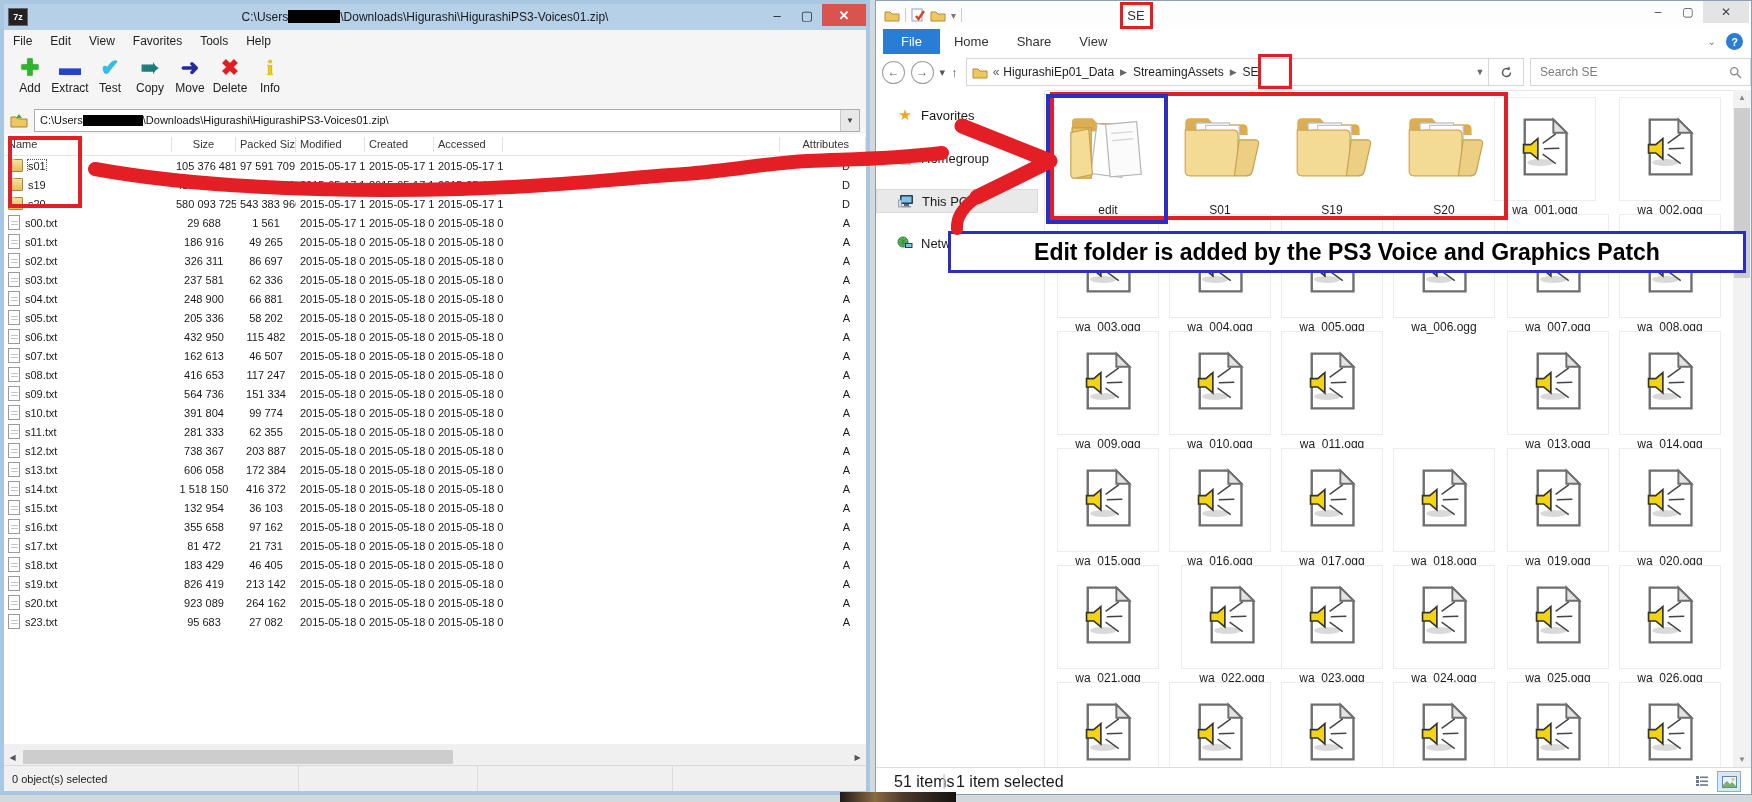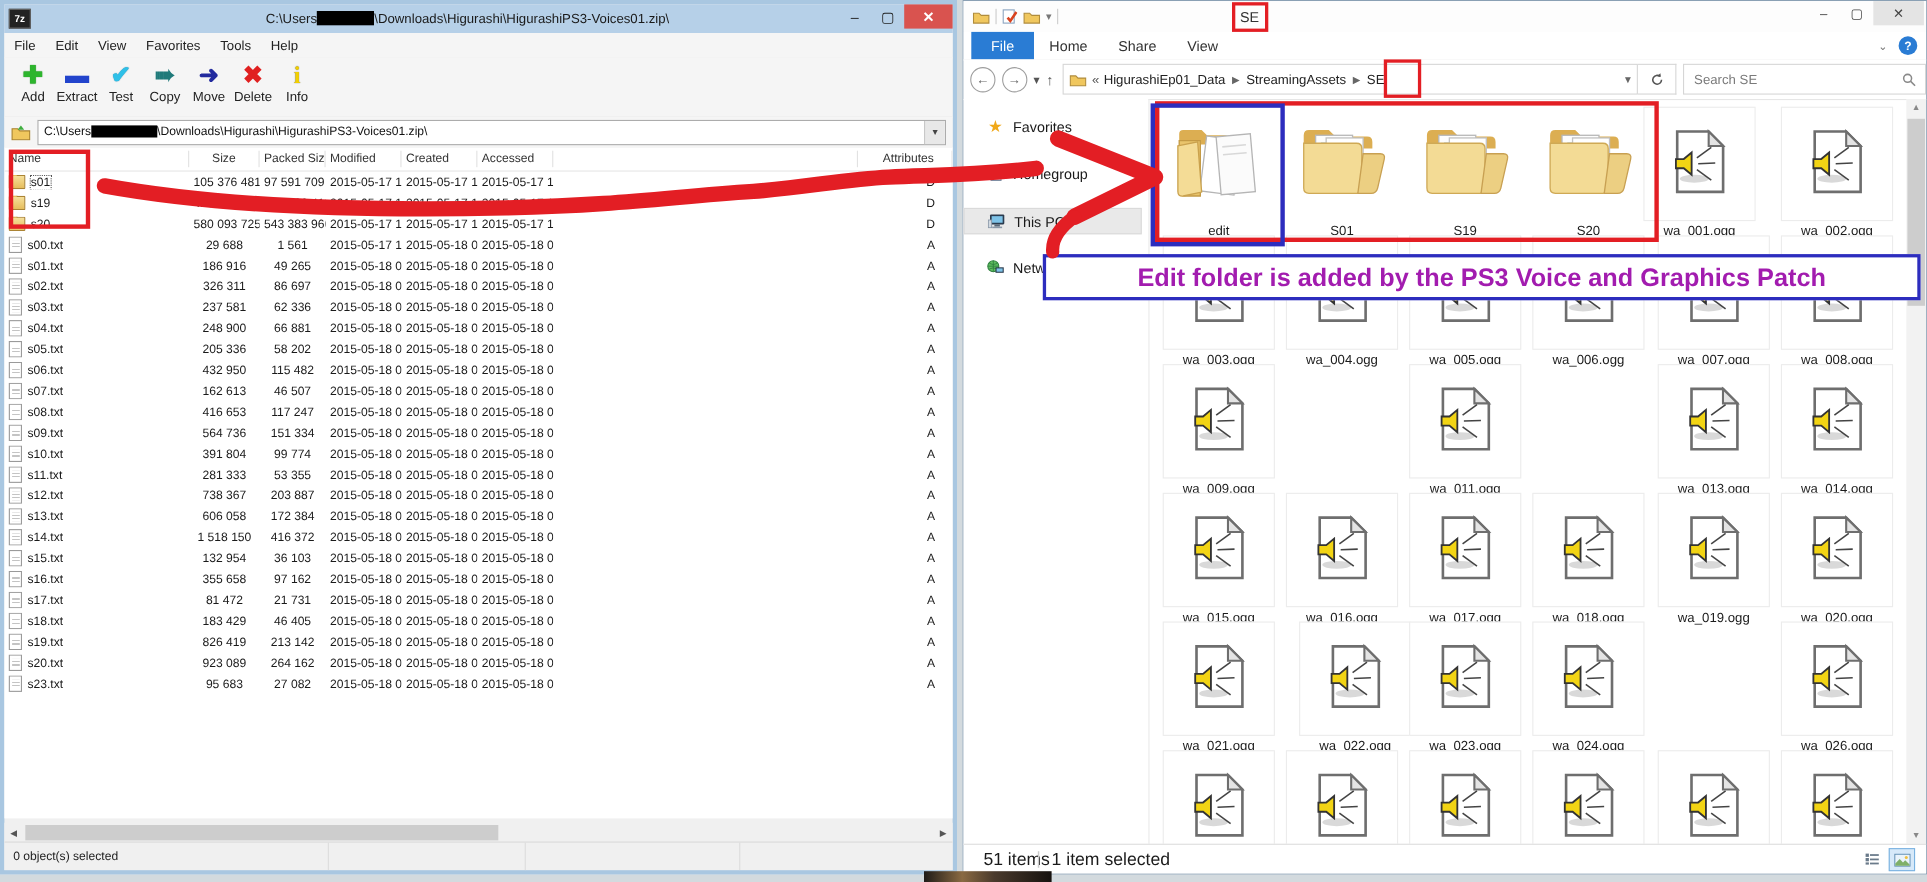--- a/index.html
+++ b/index.html
@@ -395,21 +395,21 @@
           <span class="zc">2015-05-18 02:26</span>
           <span class="zc"></span>
           <span class="zc attr">A</span>
         </div>
         <div class="zgrid zrow">
           <span class="zc name">
             <span class="fi txt"></span>
             <span class="">s11.txt</span>
           </span>
           <span class="zc num">281 333</span>
-          <span class="zc num">53 355</span>
+          <span class="zc num">62 355</span>
           <span class="zc">2015-05-18 00:32</span>
           <span class="zc">2015-05-18 02:26</span>
           <span class="zc">2015-05-18 02:26</span>
           <span class="zc"></span>
           <span class="zc attr">A</span>
         </div>
         <div class="zgrid zrow">
           <span class="zc name">
             <span class="fi txt"></span>
             <span class="">s12.txt</span>
@@ -889,20 +889,36 @@
  <path d="M16 19 l-6 5 h-6 v7 h6 l6 5z" fill="#f2d414" stroke="#333" stroke-width="1.4"></path>
  <g stroke="#444" stroke-width="1.2">
                 <line x1="20" y1="23" x2="31" y2="15"></line>
                 <line x1="21" y1="27.5" x2="34" y2="27"></line>
                 <line x1="20" y1="32" x2="31" y2="40"></line>
               </g>
             </svg></span>
         </div>
         <div class="tilelabel">wa_009.ogg</div>
       </div>
+      <div class="tile" style="left: 293px; top: 330px;">
+        <div class="tilebox framed">
+          <span><svg viewBox="0 0 44 52" width="54" height="62">
+ <path d="M5 3 h24 l11 11 v35 H5z" fill="#ffffff" stroke="#6e6e6e" stroke-width="2"></path>
+ <path d="M29 3 l11 11 h-11z" fill="#e4e4e4" stroke="#6e6e6e" stroke-width="1.6"></path>
+ <ellipse cx="18" cy="39" rx="11" ry="3" fill="rgba(0,0,0,0.15)"></ellipse>
+ <path d="M16 19 l-6 5 h-6 v7 h6 l6 5z" fill="#f2d414" stroke="#333" stroke-width="1.4"></path>
+ <g stroke="#444" stroke-width="1.2">
+                <line x1="20" y1="23" x2="31" y2="15"></line>
+                <line x1="21" y1="27.5" x2="34" y2="27"></line>
+                <line x1="20" y1="32" x2="31" y2="40"></line>
+              </g>
+            </svg></span>
+        </div>
+        <div class="tilelabel">wa_010.ogg</div>
+      </div>
       <div class="tile" style="left: 405px; top: 330px;">
         <div class="tilebox framed">
           <span><svg viewBox="0 0 44 52" width="54" height="62">
  <path d="M5 3 h24 l11 11 v35 H5z" fill="#ffffff" stroke="#6e6e6e" stroke-width="2"></path>
  <path d="M29 3 l11 11 h-11z" fill="#e4e4e4" stroke="#6e6e6e" stroke-width="1.6"></path>
  <ellipse cx="18" cy="39" rx="11" ry="3" fill="rgba(0,0,0,0.15)"></ellipse>
  <path d="M16 19 l-6 5 h-6 v7 h6 l6 5z" fill="#f2d414" stroke="#333" stroke-width="1.4"></path>
  <g stroke="#444" stroke-width="1.2">
                 <line x1="20" y1="23" x2="31" y2="15"></line>
                 <line x1="21" y1="27.5" x2="34" y2="27"></line>
@@ -1096,20 +1112,36 @@
  <ellipse cx="18" cy="39" rx="11" ry="3" fill="rgba(0,0,0,0.15)"></ellipse>
  <path d="M16 19 l-6 5 h-6 v7 h6 l6 5z" fill="#f2d414" stroke="#333" stroke-width="1.4"></path>
  <g stroke="#444" stroke-width="1.2">
                 <line x1="20" y1="23" x2="31" y2="15"></line>
                 <line x1="21" y1="27.5" x2="34" y2="27"></line>
                 <line x1="20" y1="32" x2="31" y2="40"></line>
               </g>
             </svg></span>
         </div>
         <div class="tilelabel">wa_024.ogg</div>
+      </div>
+      <div class="tile" style="left: 631px; top: 564px;">
+        <div class="tilebox framed">
+          <span><svg viewBox="0 0 44 52" width="54" height="62">
+ <path d="M5 3 h24 l11 11 v35 H5z" fill="#ffffff" stroke="#6e6e6e" stroke-width="2"></path>
+ <path d="M29 3 l11 11 h-11z" fill="#e4e4e4" stroke="#6e6e6e" stroke-width="1.6"></path>
+ <ellipse cx="18" cy="39" rx="11" ry="3" fill="rgba(0,0,0,0.15)"></ellipse>
+ <path d="M16 19 l-6 5 h-6 v7 h6 l6 5z" fill="#f2d414" stroke="#333" stroke-width="1.4"></path>
+ <g stroke="#444" stroke-width="1.2">
+                <line x1="20" y1="23" x2="31" y2="15"></line>
+                <line x1="21" y1="27.5" x2="34" y2="27"></line>
+                <line x1="20" y1="32" x2="31" y2="40"></line>
+              </g>
+            </svg></span>
+        </div>
+        <div class="tilelabel">wa_025.ogg</div>
       </div>
       <div class="tile" style="left: 743px; top: 564px;">
         <div class="tilebox framed">
           <span><svg viewBox="0 0 44 52" width="54" height="62">
  <path d="M5 3 h24 l11 11 v35 H5z" fill="#ffffff" stroke="#6e6e6e" stroke-width="2"></path>
  <path d="M29 3 l11 11 h-11z" fill="#e4e4e4" stroke="#6e6e6e" stroke-width="1.6"></path>
  <ellipse cx="18" cy="39" rx="11" ry="3" fill="rgba(0,0,0,0.15)"></ellipse>
  <path d="M16 19 l-6 5 h-6 v7 h6 l6 5z" fill="#f2d414" stroke="#333" stroke-width="1.4"></path>
  <g stroke="#444" stroke-width="1.2">
                 <line x1="20" y1="23" x2="31" y2="15"></line>
@@ -1242,19 +1274,19 @@
       </div>
     </div>
   </div>
 </div>
 
 <div class="ann redbox" id="ann-rect-zipfolders" style="left: 8px; top: 136px; width: 74px; height: 72px; border-width: 4px; border-color: rgb(227, 30, 36);"></div>
 <div class="ann redbox" id="ann-rect-folders" style="left: 1050px; top: 92px; width: 458px; height: 128px; border-width: 4px; z-index: 56; border-color: rgb(227, 30, 36);"></div>
 <div class="ann redbox" id="ann-rect-edit" style="left: 1046px; top: 94px; width: 122px; height: 130px; border-width: 4px; z-index: 57; border-color: rgb(45, 45, 190);"></div>
 <div class="ann redbox" id="ann-rect-title-se" style="left: 1120px; top: 2px; width: 33px; height: 27px; border-width: 3px; border-color: rgb(227, 30, 36);"></div>
 <div class="ann redbox" id="ann-rect-crumb-se" style="left: 1258px; top: 54px; width: 34px; height: 35px; border-width: 3px; border-color: rgb(227, 30, 36);"></div>
-<div class="ann banner" id="ann-banner" style="left: 948px; top: 231px; width: 798px; height: 42px; border: 3px solid rgb(45, 45, 190); color: #a21caf;">Edit folder is added by the PS3 Voice and Graphics Patch</div>
+<div class="ann banner" id="ann-banner" style="left: 948px; top: 231px; width: 798px; height: 42px; border: 3px solid rgb(45, 45, 190); color: #000000;">Edit folder is added by the PS3 Voice and Graphics Patch</div>
 <svg id="ann-svg" width="1752" height="802">
   <path id="arrow-shaft" d="M95,169 C200,188 330,192 460,189 C570,186 608,179 685,174 C735,170 768,163 808,161 C845,159 882,160 942,153" fill="none" stroke-width="14" stroke-linecap="round" stroke="#e31e24"></path>
   <path id="arrow-head" d="M962,126 L1050,161 L977,197" fill="none" stroke-width="15" stroke-linecap="round" stroke-linejoin="round" stroke="#e31e24"></path>
   <path id="arrow-tail" d="M977,197 C963,207 956,217 957,229" fill="none" stroke-width="12" stroke-linecap="round" stroke="#e31e24"></path>
 </svg>
 <div class="blob"></div>
 
 </body></html>

